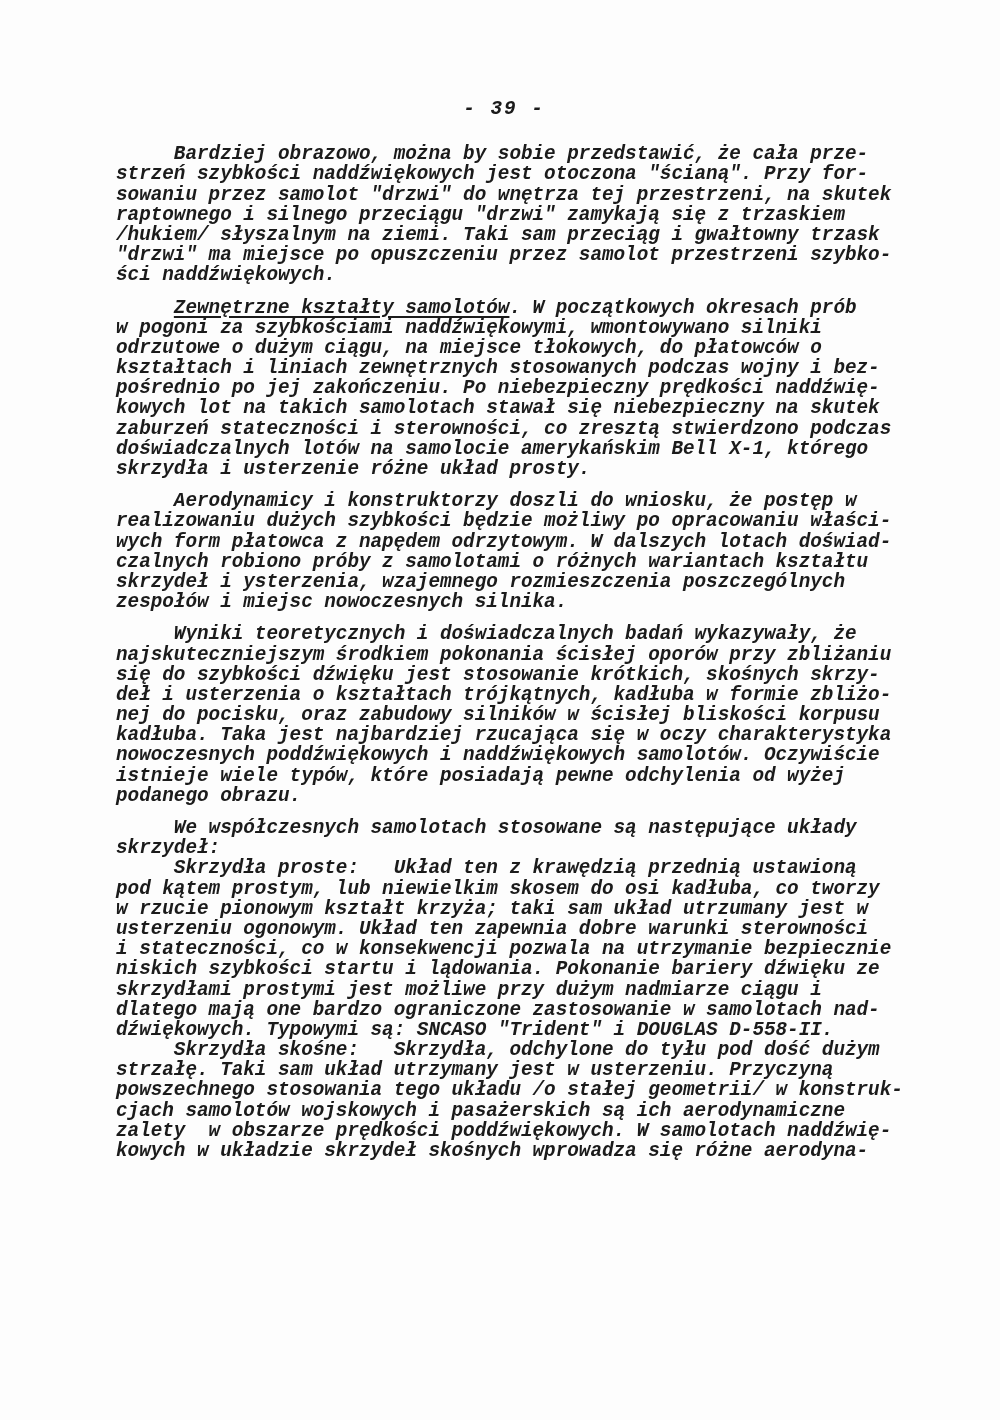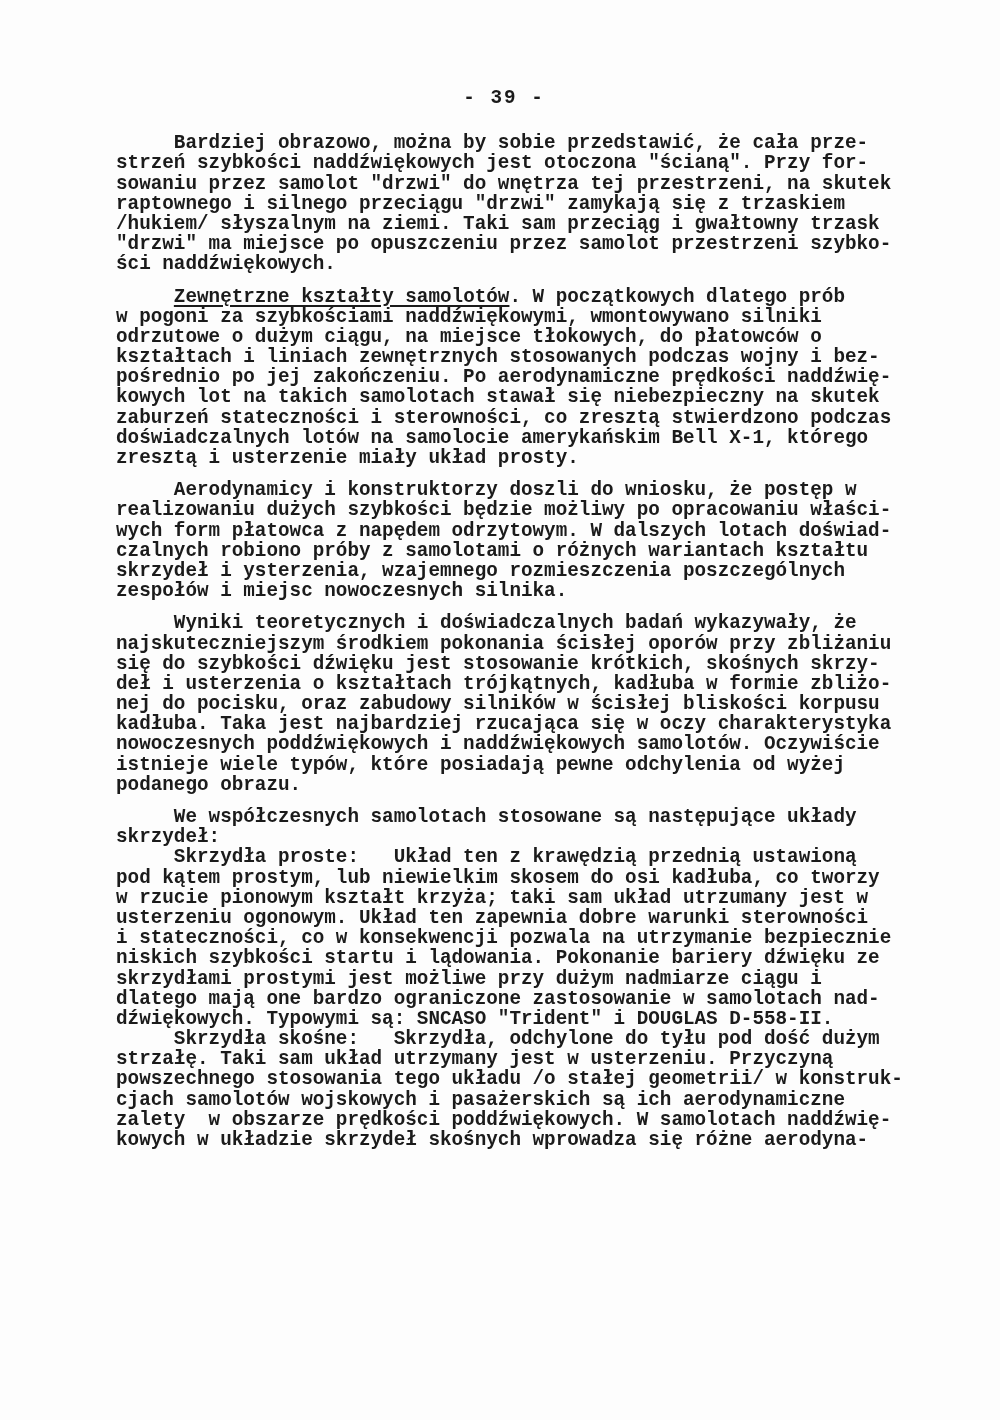--- a/index.html
+++ b/index.html
@@ -18,22 +18,23 @@
     background: var(--paper);
     overflow: hidden;
     font-family: "Liberation Mono", "DejaVu Sans Mono", monospace;
     font-weight: bold;
     color: var(--ink);
     font-size: 19.3px;
   }
   .content {
     position: absolute;
     left: 104px;
-    top: 88px;
+    top: 99px;
     width: 800px;
+    font-style: italic;
   }
   .page-number {
     text-align: center;
     line-height: 20.2px;
     height: 20.2px;
     margin-bottom: 25px;
     letter-spacing: 2px;
   }
   .paragraph { margin: 12px; }
   .paragraph + .paragraph { margin-top: 12px; }
@@ -58,29 +59,29 @@
         <div class="paragraph">
           <div class="line">     Bardziej obrazowo, można by sobie przedstawić, że cała prze-</div>
           <div class="line">strzeń szybkości naddźwiękowych jest otoczona "ścianą". Przy for-</div>
           <div class="line">sowaniu przez samolot "drzwi" do wnętrza tej przestrzeni, na skutek</div>
           <div class="line">raptownego i silnego przeciągu "drzwi" zamykają się z trzaskiem</div>
           <div class="line">/hukiem/ słyszalnym na ziemi. Taki sam przeciąg i gwałtowny trzask</div>
           <div class="line">"drzwi" ma miejsce po opuszczeniu przez samolot przestrzeni szybko-</div>
           <div class="line">ści naddźwiękowych.</div>
         </div>
         <div class="paragraph">
-          <div class="line"><span>     </span><span class="u">Zewnętrzne kształty samolotów</span><span>. W początkowych dlatego prób</span></div>
+          <div class="line"><span>     </span><span class="u">Zewnętrzne kształty samolotów</span><span>. W początkowych okresach prób</span></div>
           <div class="line">w pogoni za szybkościami naddźwiękowymi, wmontowywano silniki</div>
           <div class="line">odrzutowe o dużym ciągu, na miejsce tłokowych, do płatowców o</div>
           <div class="line">kształtach i liniach zewnętrznych stosowanych podczas wojny i bez-</div>
-          <div class="line">pośrednio po jej zakończeniu. Po aerodynamiczne prędkości naddźwię-</div>
+          <div class="line">pośrednio po jej zakończeniu. Po niebezpieczny prędkości naddźwię-</div>
           <div class="line">kowych lot na takich samolotach stawał się niebezpieczny na skutek</div>
           <div class="line">zaburzeń stateczności i sterowności, co zresztą stwierdzono podczas</div>
           <div class="line">doświadczalnych lotów na samolocie amerykańskim Bell X-1, którego</div>
-          <div class="line">zresztą i usterzenie miały układ prosty.</div>
+          <div class="line">skrzydła i usterzenie różne układ prosty.</div>
         </div>
         <div class="paragraph">
           <div class="line">     Aerodynamicy i konstruktorzy doszli do wniosku, że postęp w</div>
           <div class="line">realizowaniu dużych szybkości będzie możliwy po opracowaniu właści-</div>
           <div class="line">wych form płatowca z napędem odrzytowym. W dalszych lotach doświad-</div>
           <div class="line">czalnych robiono próby z samolotami o różnych wariantach kształtu</div>
           <div class="line">skrzydeł i ysterzenia, wzajemnego rozmieszczenia poszczególnych</div>
           <div class="line">zespołów i miejsc nowoczesnych silnika.</div>
         </div>
         <div class="paragraph">

